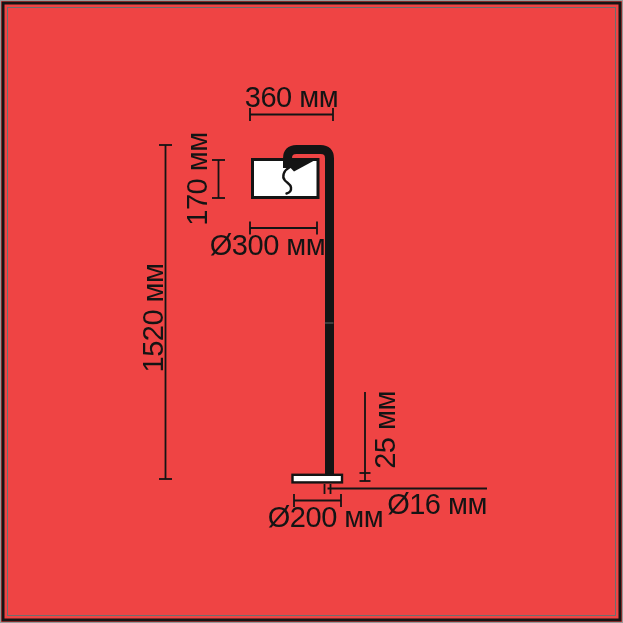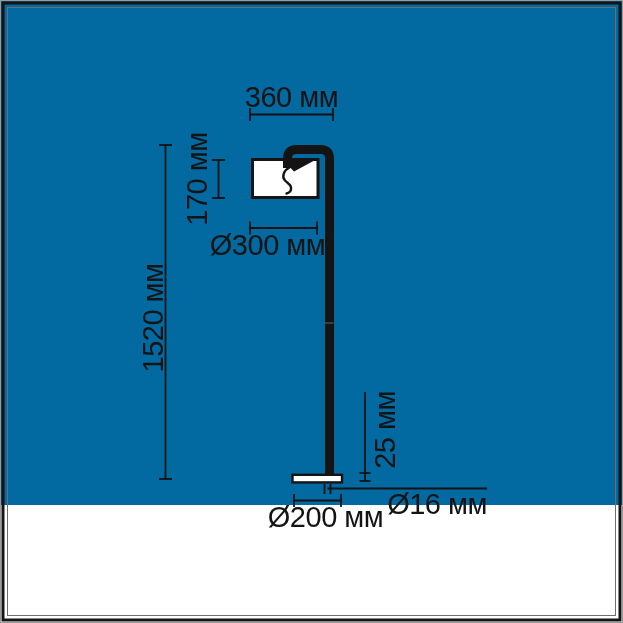--- a/index.html
+++ b/index.html
@@ -7,22 +7,22 @@
     padding: 0;
     background: #ffffff;
     width: 623px;
     height: 623px;
     overflow: hidden;
     font-family: "Liberation Sans", "DejaVu Sans", sans-serif;
   }
   .stage {
     position: relative;
     width: 623px;
-    height: 505px;
-    background: #0369a1;
+    height: 623px;
+    background: #ef4444;
   }
   svg { display: block; }
   .dim-text {
     fill: #141414;
     font-family: "Liberation Sans", "DejaVu Sans", sans-serif;
     font-size: 29px;
     letter-spacing: -0.5px;
   }
   .dimline { stroke: #141414; stroke-width: 1.8; fill: none; }
 </style>

